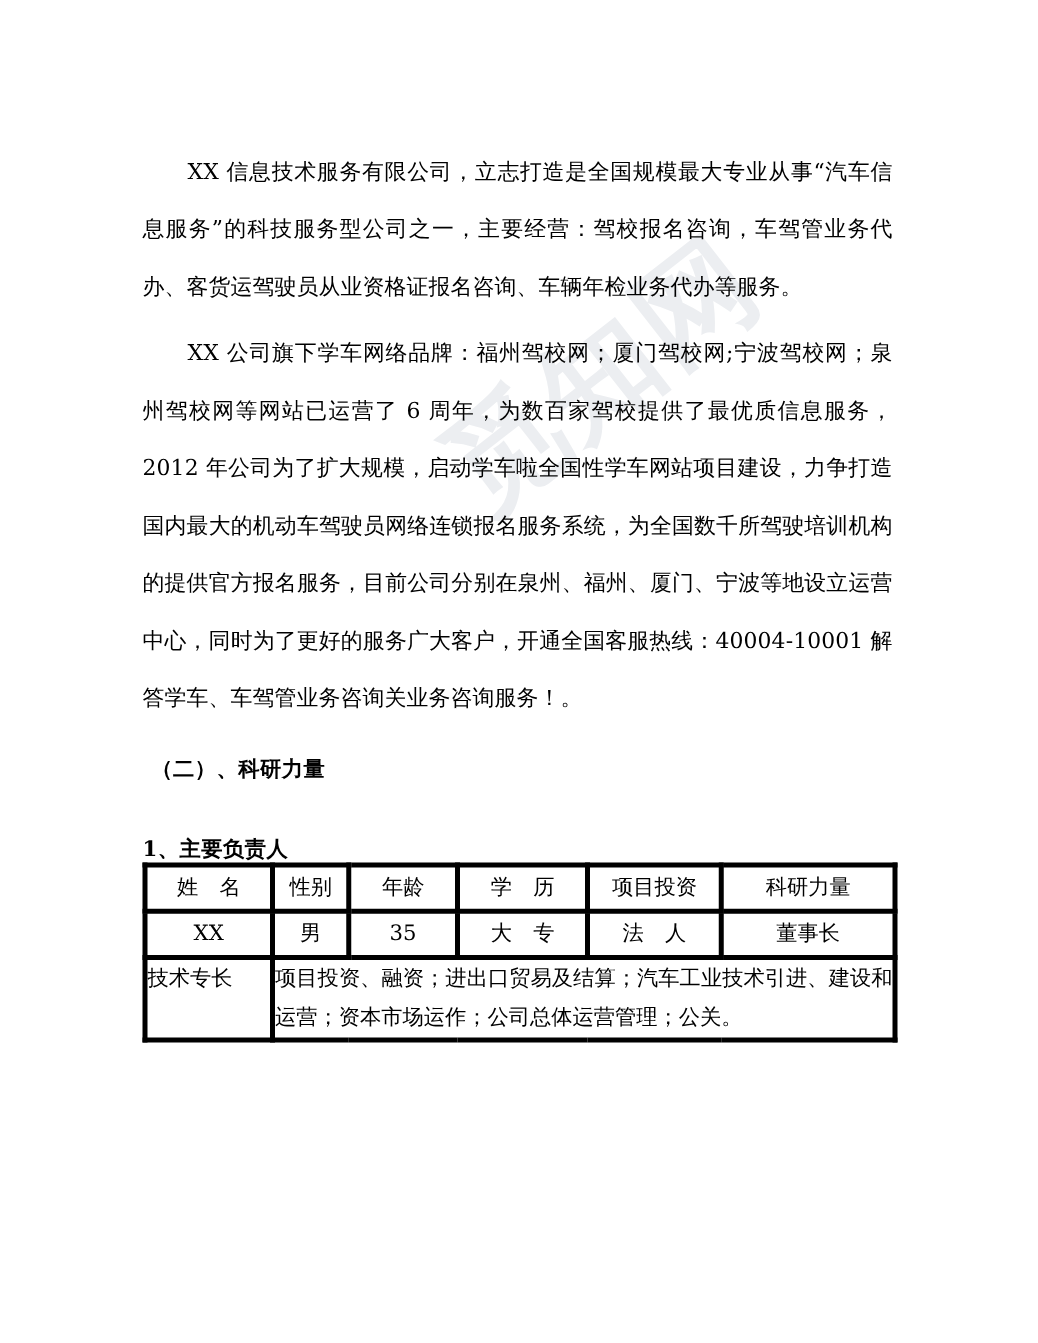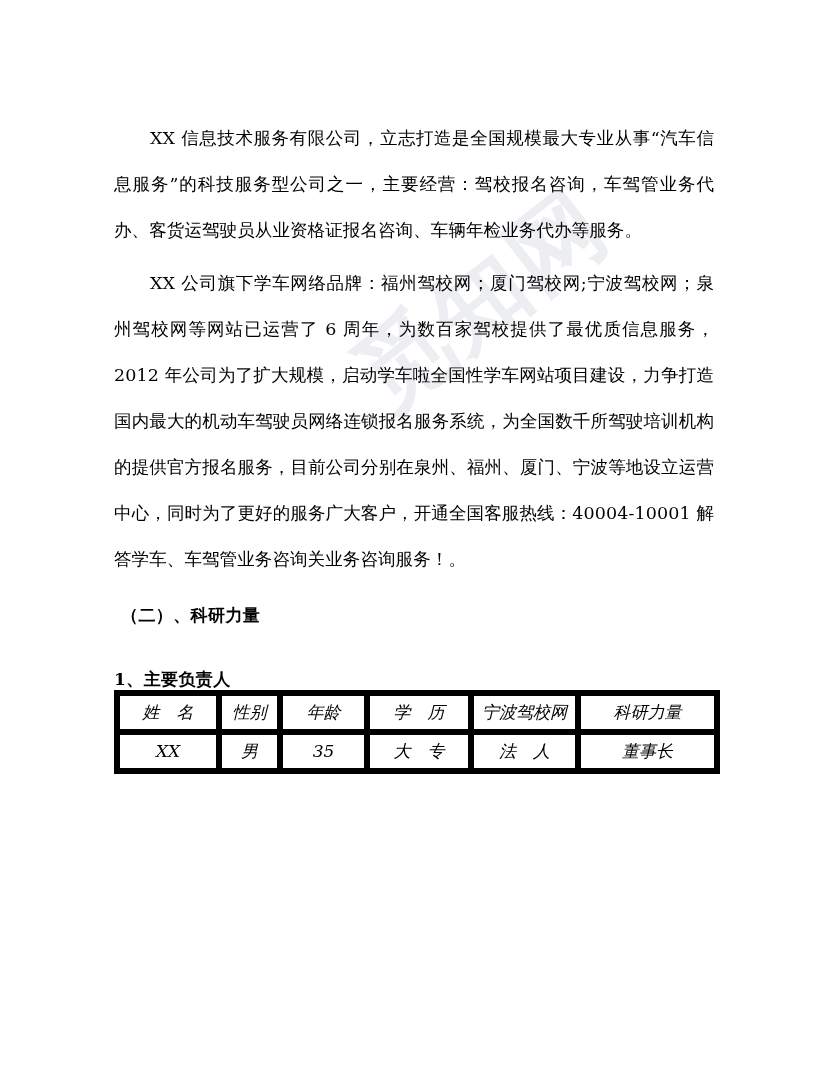--- a/index.html
+++ b/index.html
@@ -80,24 +80,23 @@
   .person-table {
     position: absolute;
     left: 114px;
     top: 690px;
     width: 600px;
     border-collapse: collapse;
     table-layout: fixed;
     font-size: 17px;
   }
   .person-table td {
-    border: 6px solid #000000;
+    border: 4px solid #000000;
     padding: 0;
     vertical-align: top;
-    font-style: italic;
   }
   .cell-center {
     text-align: center;
     height: 33px;
     line-height: 33px;
     vertical-align: middle;
     white-space: nowrap;
   }
   .cell-label {
     padding: 6px 0 6px 8px;
@@ -143,28 +142,34 @@
         <col style="width:104px">
         <col style="width:107px">
         <col style="width:139px">
       </colgroup>
       <tbody>
         <tr>
           <td class="cell-center">姓　名</td>
           <td class="cell-center">性别</td>
           <td class="cell-center">年龄</td>
           <td class="cell-center">学　历</td>
-          <td class="cell-center">宁波驾校网</td>
+          <td class="cell-center">项目投资</td>
           <td class="cell-center">科研力量</td>
         </tr>
         <tr>
           <td class="cell-center">XX</td>
           <td class="cell-center">男</td>
           <td class="cell-center">35</td>
           <td class="cell-center">大　专</td>
           <td class="cell-center">法　人</td>
           <td class="cell-center">董事长</td>
         </tr>
+        <tr>
+          <td class="cell-label">技术专长</td>
+          <td class="cell-body" colspan="5">
+            <div class="skill-line">项目投资、融资；进出口贸易及结算；汽车工业技术引进、建设和运营；资本市场运作；公司总体运营管理；公关。</div>
+          </td>
+        </tr>
       </tbody>
     </table>
 
   </div>
 </div>
 
 </body></html>

